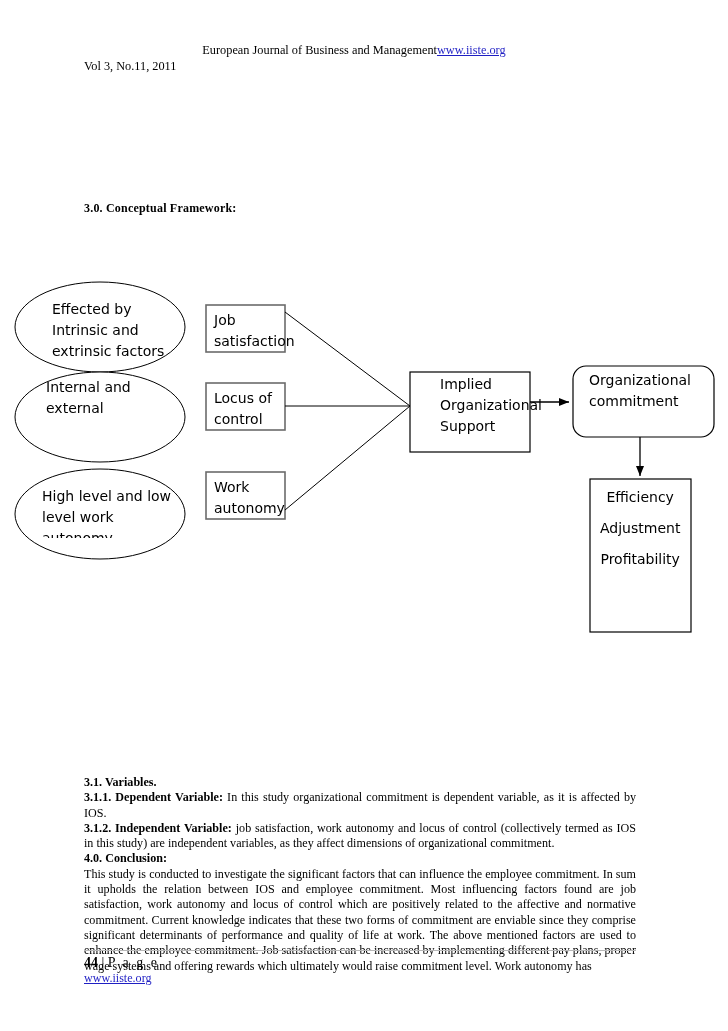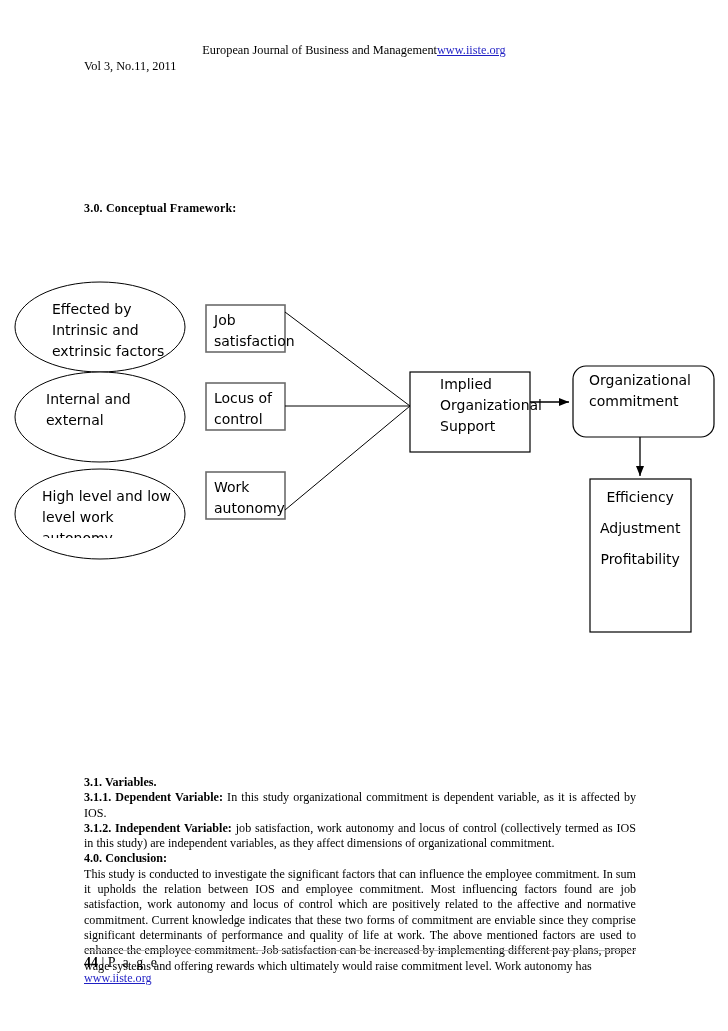--- a/index.html
+++ b/index.html
@@ -169,21 +169,21 @@
 
     <rect x="590" y="207" width="101" height="153" fill="#fff" stroke="#000" stroke-width="1.2"></rect>
   </svg>
 
   <div class="node-label" style="left:52px; top:27px;">
     <div>Effected by</div>
     <div>Intrinsic and</div>
     <div>extrinsic factors</div>
   </div>
 
-  <div class="node-label" style="left:46px; top:117px;">
+  <div class="node-label" style="left:46px; top:105px;">
     <div>Internal and</div>
     <div>external</div>
   </div>
 
   <div class="ellipse-clip" style="left:42px; top:214px; width:150px; height:52px;">
     <div class="node-label" style="left:0; top:0;">
       <div>High level and low</div>
       <div>level work</div>
       <div>autonomy</div>
     </div>

